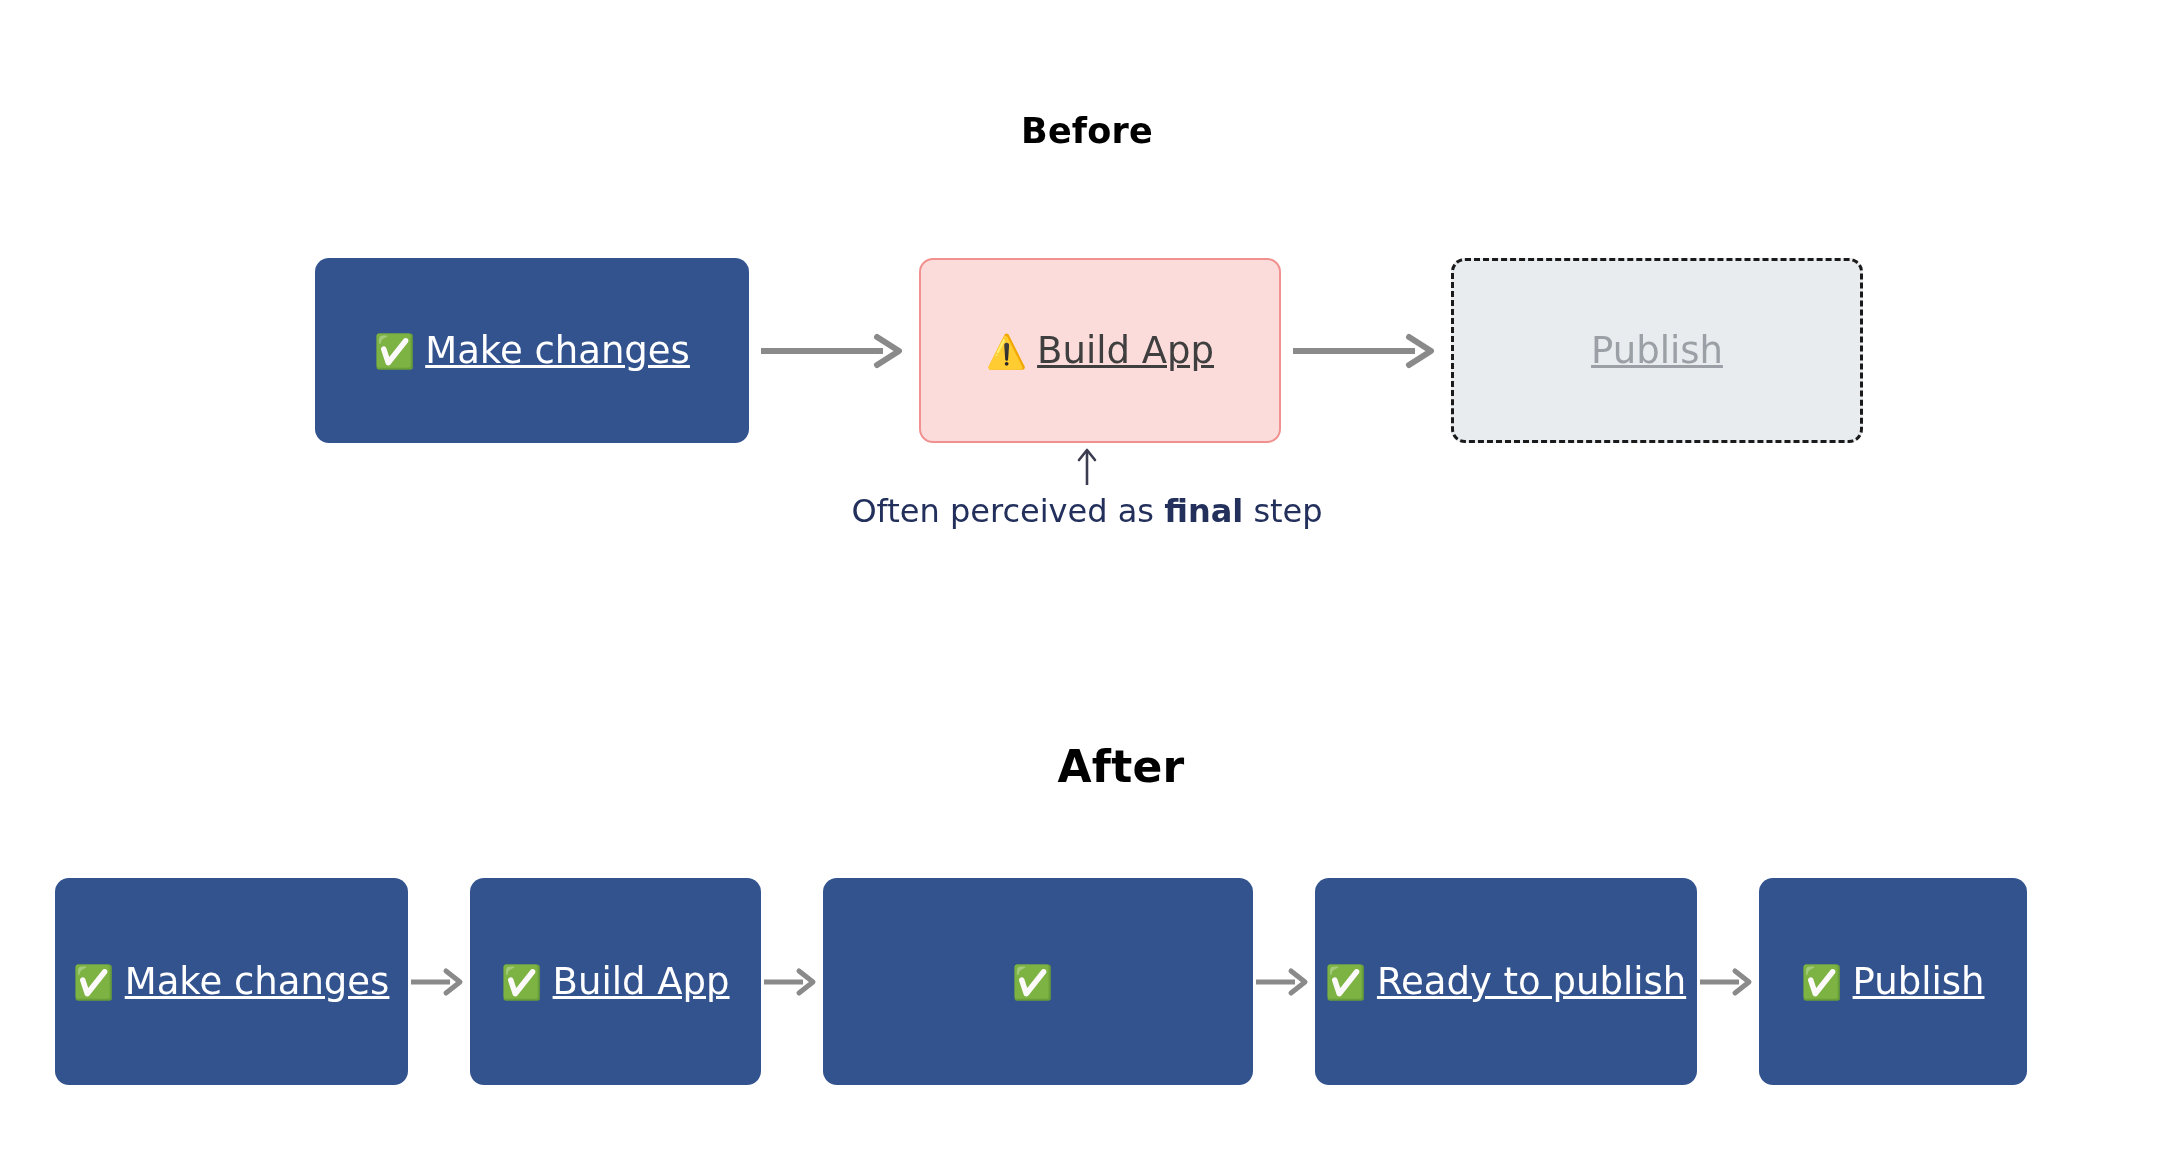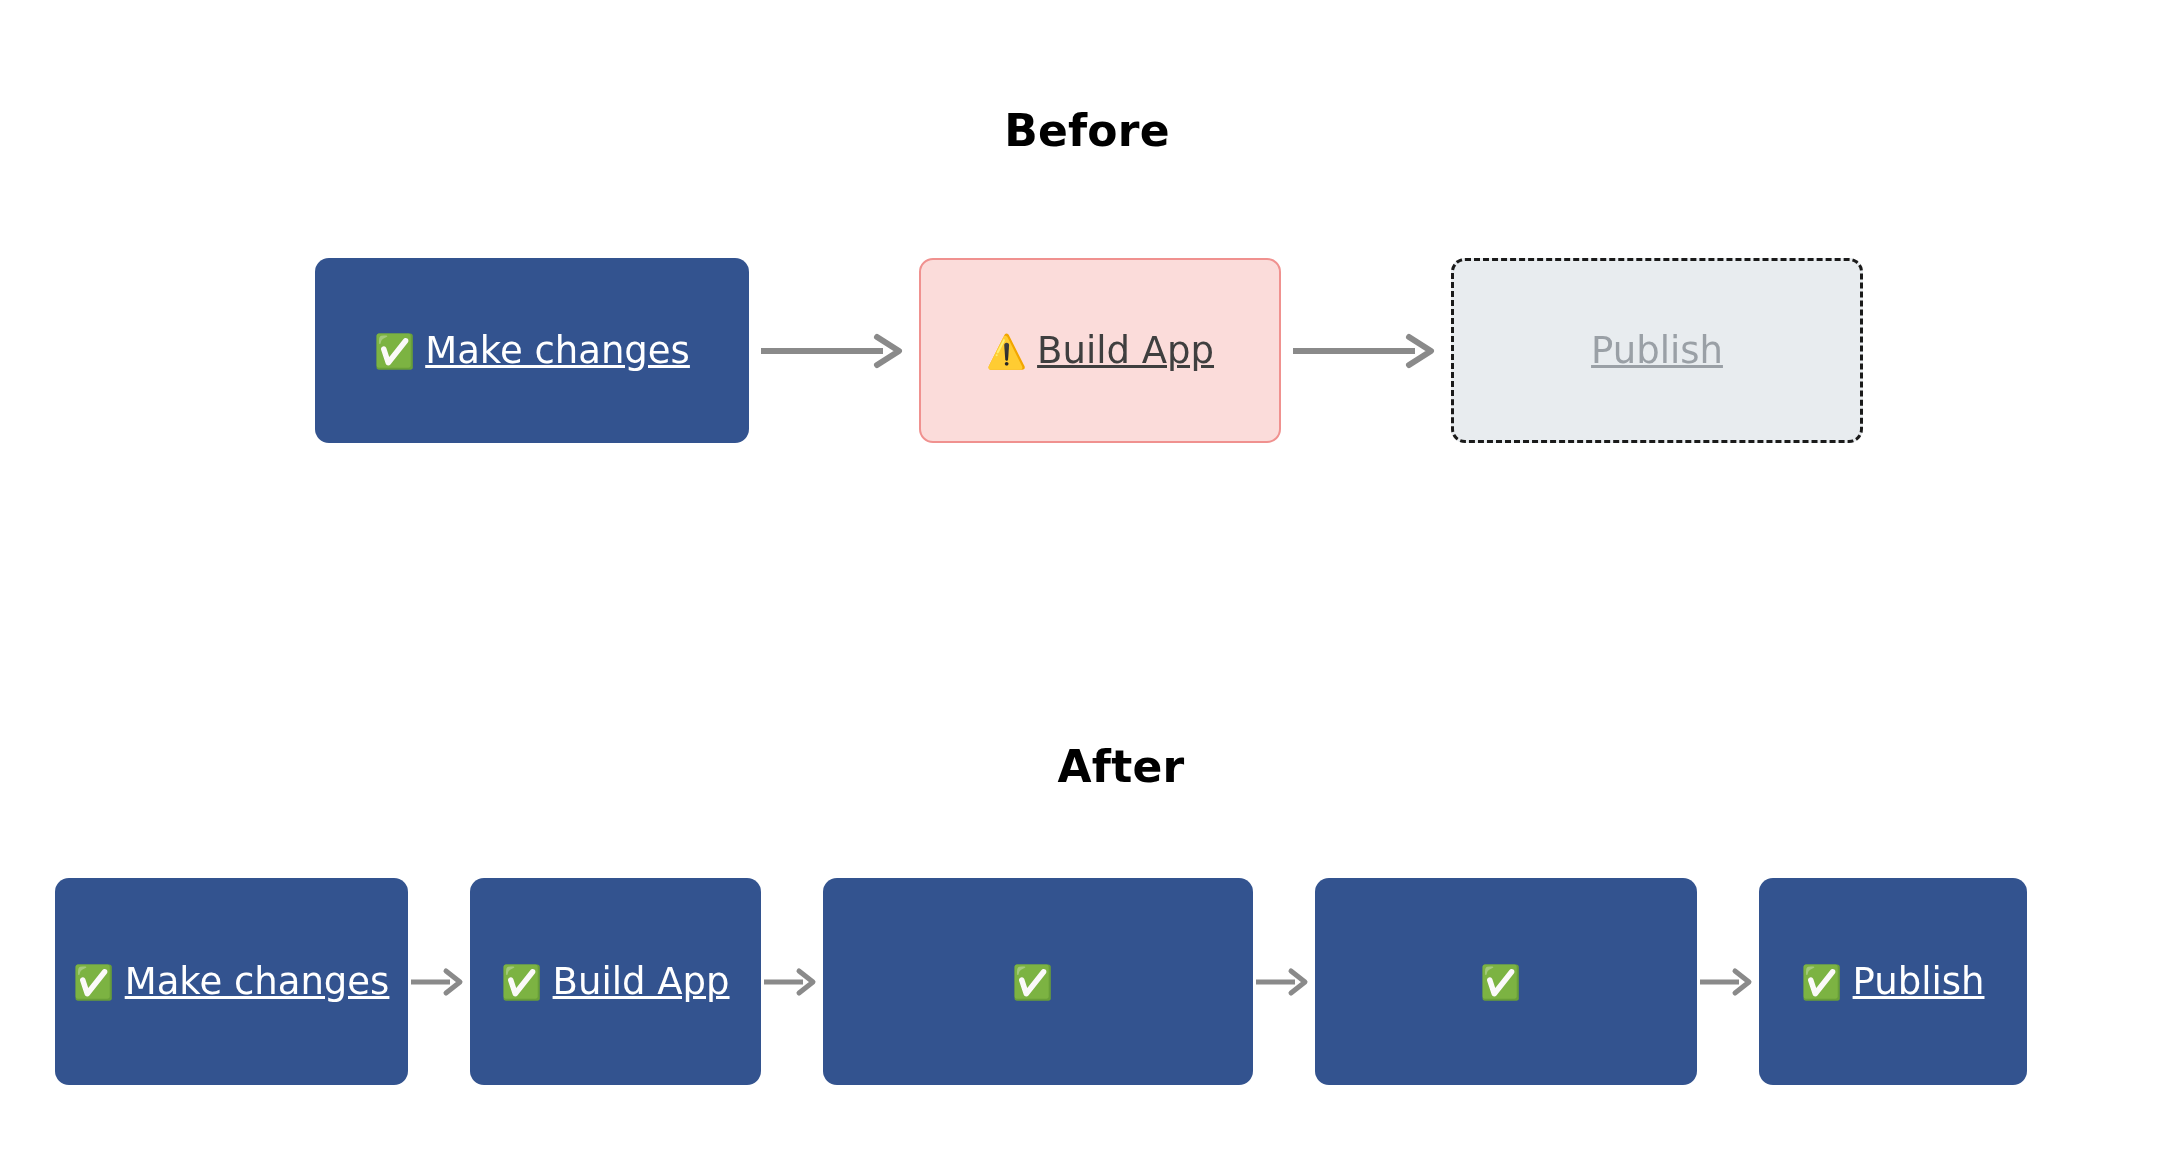--- a/index.html
+++ b/index.html
@@ -29,21 +29,21 @@
     left: 0;
     width: 2174px;
     text-align: center;
     font-weight: bold;
     color: #000000;
     font-family: "DejaVu Sans", "Liberation Sans", sans-serif;
     letter-spacing: 0.2px;
   }
   #title-before {
     top: 104px;
-    font-size: 44px;
+    font-size: 35px;
     line-height: 54px;
   }
   #title-after {
     top: 740px;
     font-size: 44px;
     line-height: 54px;
     padding-left: 34px;
   }
 
   
@@ -197,20 +197,29 @@
         <polyline points="118,6 140,20 118,34" fill="none" stroke="#8A8A8A" stroke-width="6" stroke-linecap="round" stroke-linejoin="round"></polyline>
       </svg>
     </div>
 
     <div class="node ghost" id="node-before-publish">
       <span class="node-label">Publish</span>
     </div>
 
   </div>
 
+  <div id="callout-group">
+    <svg id="callout-arrow-up" viewBox="0 0 30 40" aria-hidden="true">
+      <line x1="15" y1="38" x2="15" y2="4" stroke="#3C3C50" stroke-width="2.6"></line>
+      <polyline points="7,13 15,3 23,13" fill="none" stroke="#3C3C50" stroke-width="2.6" stroke-linecap="round" stroke-linejoin="round"></polyline>
+    </svg>
+    <div id="callout-text">
+      <span class="regular">Often perceived as </span><span class="strong">final</span><span class="regular"> step</span>
+    </div>
+  </div>
 
   <div class="section-title" id="title-after">After</div>
 
   <div class="flow-row" id="row-after">
 
     <div class="node filled" id="node-after-make-changes">
       <span class="node-emoji">✅</span>
       <span class="node-label">Make changes</span>
     </div>
 
@@ -239,20 +248,21 @@
 
     <div class="connector">
       <svg width="58" height="34" viewBox="0 0 58 34" aria-hidden="true">
         <line x1="1" y1="17" x2="40" y2="17" stroke="#8A8A8A" stroke-width="5" stroke-linecap="butt"></line>
         <polyline points="36,6 50,17 36,28" fill="none" stroke="#8A8A8A" stroke-width="5" stroke-linecap="round" stroke-linejoin="round"></polyline>
       </svg>
     </div>
 
     <div class="node filled" id="node-after-ready">
       <span class="node-emoji">✅</span>
+      <span class="node-label">Ready to publish</span>
     </div>
 
     <div class="connector">
       <svg width="58" height="34" viewBox="0 0 58 34" aria-hidden="true">
         <line x1="1" y1="17" x2="40" y2="17" stroke="#8A8A8A" stroke-width="5" stroke-linecap="butt"></line>
         <polyline points="36,6 50,17 36,28" fill="none" stroke="#8A8A8A" stroke-width="5" stroke-linecap="round" stroke-linejoin="round"></polyline>
       </svg>
     </div>
 
     <div class="node filled" id="node-after-publish">

